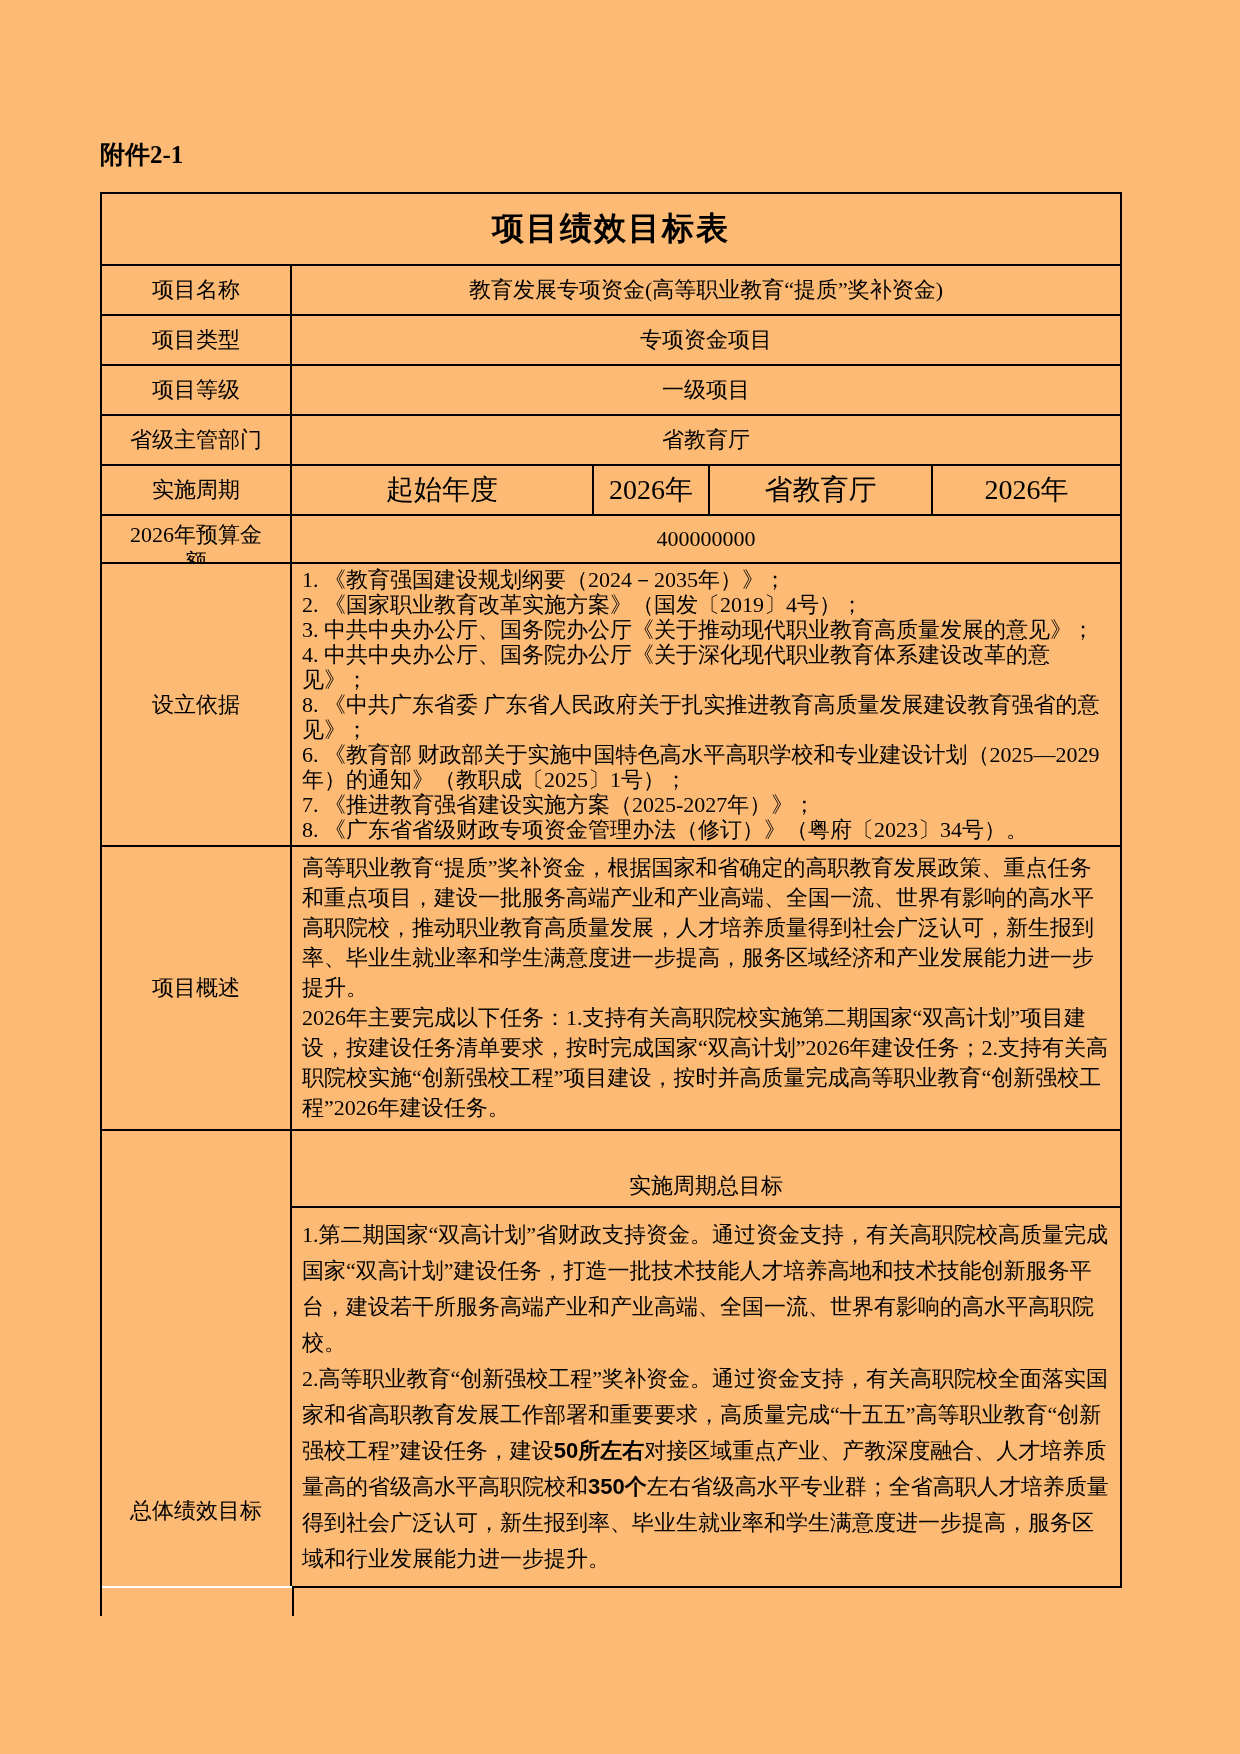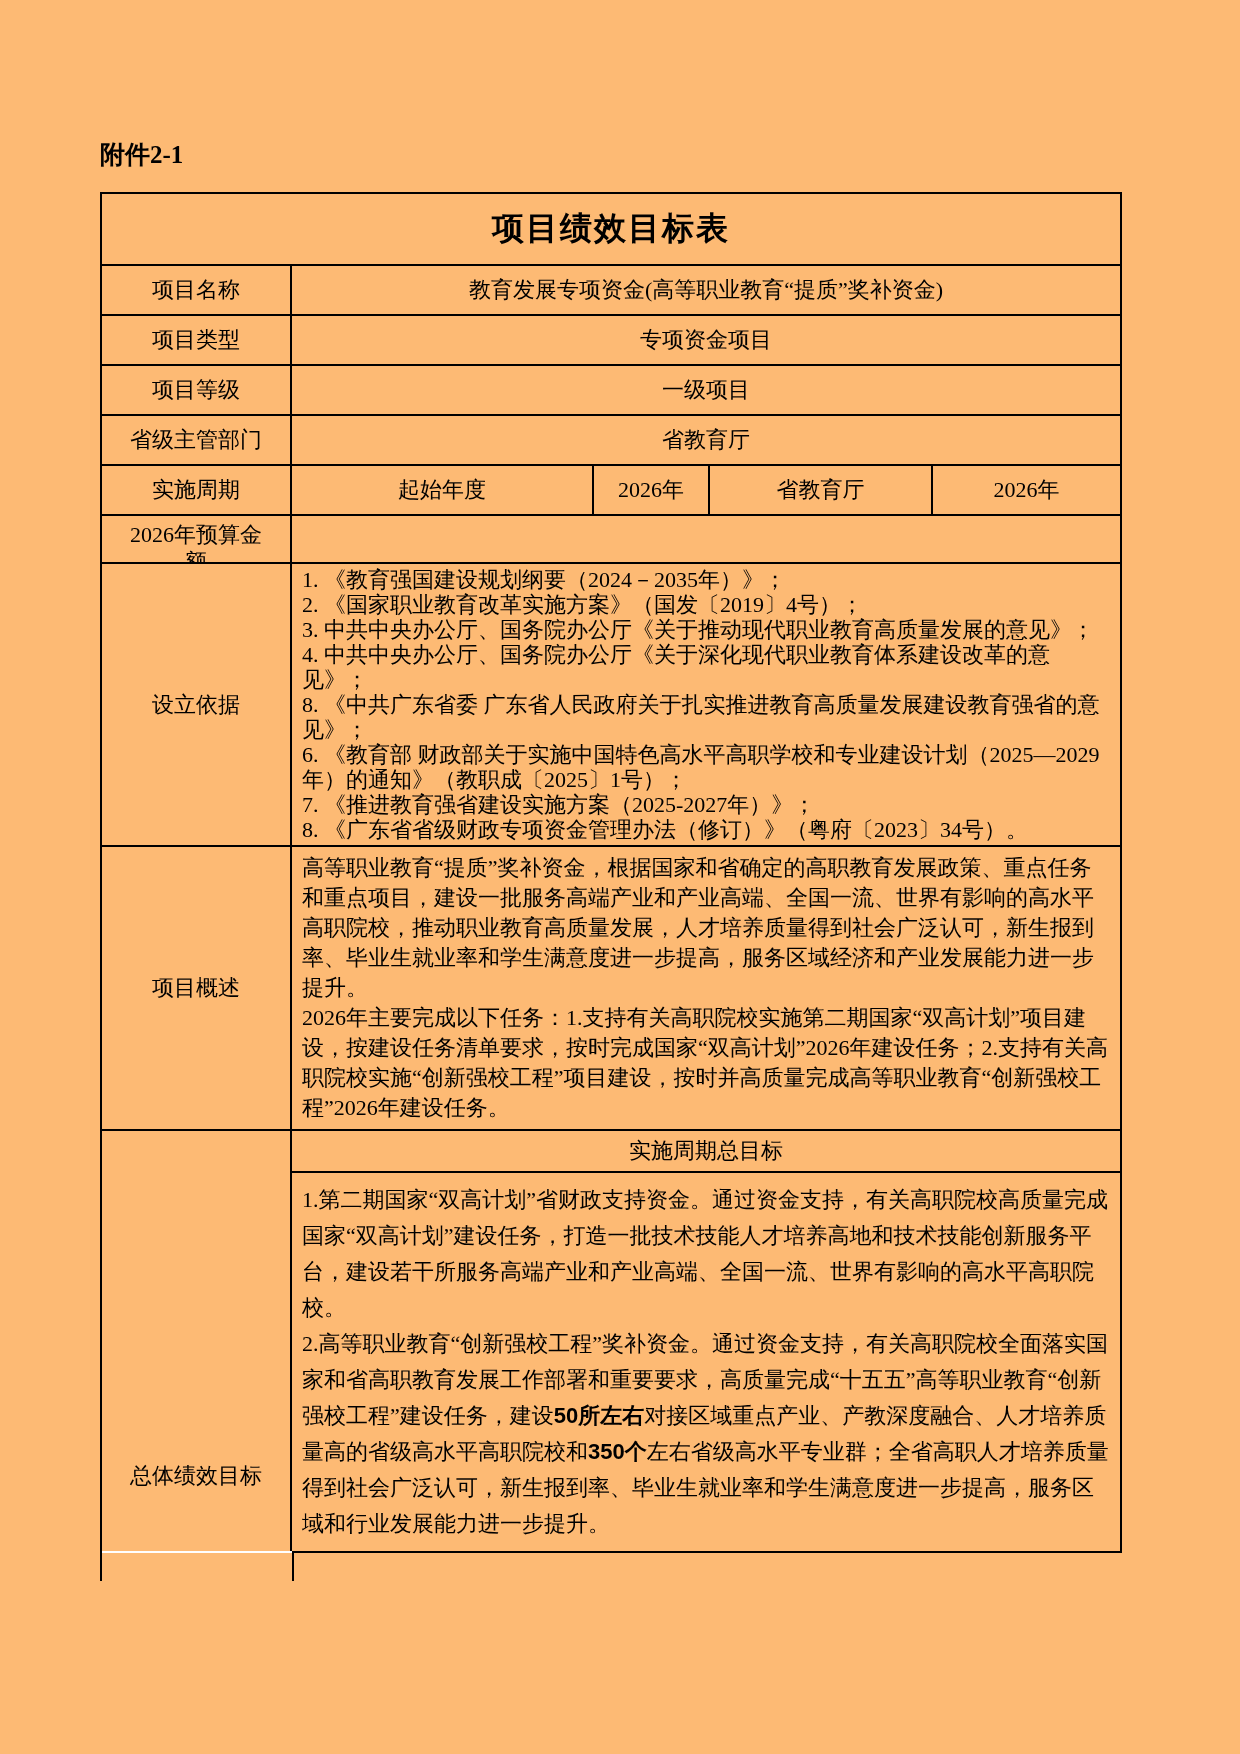--- a/index.html
+++ b/index.html
@@ -32,21 +32,21 @@
     display:flex; align-items:center; justify-content:center;
     text-align:center; font-size:22px; padding:0 10px;
   }
   .value-cell {
     flex:1 1 auto;
     display:flex; align-items:center; justify-content:center;
     text-align:center; font-size:22px; padding:18px 8px;
   }
   .info-row { height:50px; }
   .period-row { height:50px; }
-  .pcell { border-right:2px solid #000; display:flex; align-items:center; justify-content:center; font-size:22px; }
+  .pcell { border-right:2px solid #000; display:flex; align-items:center; justify-content:center; font-size:28px; }
   .pcell.c1 { flex:0 0 302px; }
   .pcell.c2 { flex:0 0 116px; }
   .pcell.c3 { flex:0 0 223px; }
   .pcell.c4 { flex:1 1 auto; border-right:none; }
   .budget-row { height:48px; overflow:hidden; }
   .budget-label {
     align-items:flex-start;
     display:block; padding:5px 26px 0 26px; line-height:27px;
     overflow:visible; text-align:center;
   }
@@ -54,21 +54,21 @@
     flex:1 1 auto; font-size:22px; text-align:left; padding:3px 10px 3px 10px;
   }
   .basis-body { line-height:25px;border-radius:22px; }
   .basis-body > div { text-align:left; }
   .basis-row .label-cell, .overview-row .label-cell { font-size:22px; }
   .overview-body { line-height:30px; padding-top:6px; padding-bottom:6px; }
   .goals-row { position:relative; }
   .goals-label {
     align-items:flex-end; padding-bottom:60px;
   }
-  .goals-content { flex:1 1 auto; display:flex; flex-direction:column; }
+  .goals-content { flex:1 1 auto; display:flex; flex-direction:column;margin-top:35px; }
   .goals-subheader {
     height:42px; border-bottom:2px solid #000;
     display:flex; align-items:center; justify-content:center;
     font-size:22px;
   }
   .goals-body { font-size:22px; line-height:36px; padding:9px 10px 9px 10px; text-align:left; }
   .goals-body .goal2 span { display:inline; }
   .bold-seg { font-weight:bold; font-family:"Liberation Sans","DejaVu Sans",sans-serif; }
   
   .label-bottom-cover { position:absolute; left:0; bottom:-2px; width:190px; height:2px; background:#ffffff; }
@@ -111,20 +111,21 @@
     <div class="row period-row">
       <div class="label-cell">实施周期</div>
       <div class="pcell c1">起始年度</div>
       <div class="pcell c2">2026年</div>
       <div class="pcell c3">省教育厅</div>
       <div class="pcell c4">2026年</div>
     </div>
 
     <div class="row budget-row">
       <div class="label-cell budget-label">2026年预算金额</div>
+      <div class="value-cell">400000000</div>
     </div>
 
     <div class="row basis-row">
       <div class="label-cell">设立依据</div>
       <div class="text-cell basis-body">
           <div>1. 《教育强国建设规划纲要（2024－2035年）》；</div>
           <div>2. 《国家职业教育改革实施方案》（国发〔2019〕4号）；</div>
           <div>3. 中共中央办公厅、国务院办公厅《关于推动现代职业教育高质量发展的意见》；</div>
           <div>4. 中共中央办公厅、国务院办公厅《关于深化现代职业教育体系建设改革的意见》；</div>
           <div>8. 《中共广东省委 广东省人民政府关于扎实推进教育高质量发展建设教育强省的意见》；</div>

